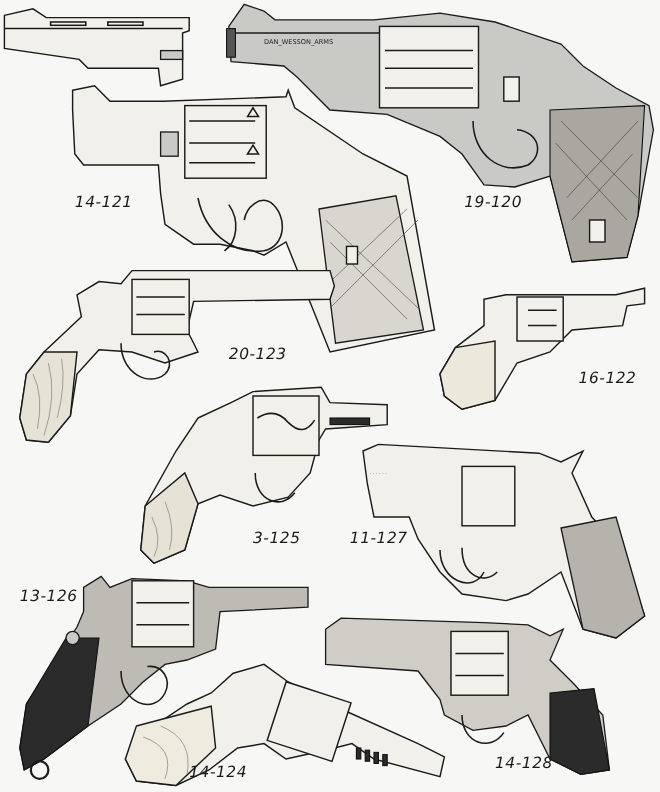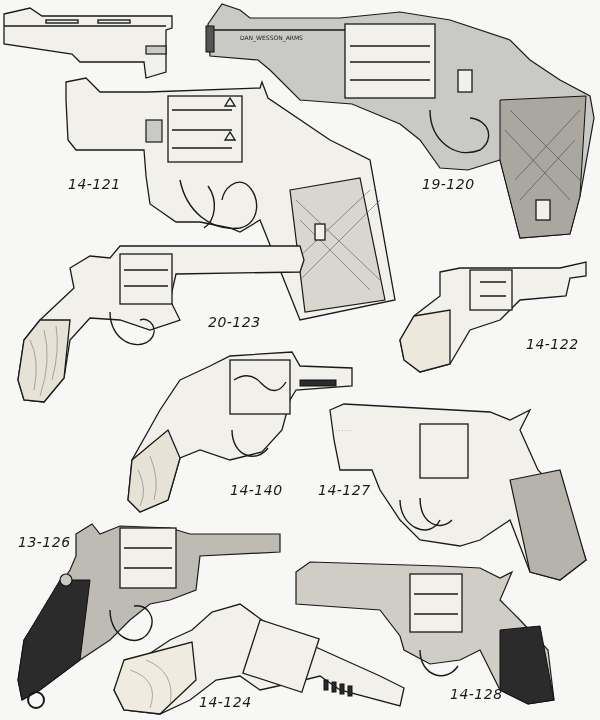--- a/index.html
+++ b/index.html
@@ -124,19 +124,19 @@
     <path class="fill-grey" d="M296,572 L310,562 L440,566 L480,568 L500,578 L512,572 L500,600 L520,620 L548,650 L554,700 L528,704 L500,690 L480,650 L460,660 L430,664 L404,650 L400,636 L380,610 L296,604 Z" style="fill:#cfcdc6"></path>
     <rect class="fill-light" x="410" y="574" width="52" height="58"></rect>
     <path class="ink" d="M414,594 L458,594 M414,614 L458,614"></path>
     <path class="fill-dark" d="M500,630 L540,626 L554,700 L528,704 L500,690 Z"></path>
     <path class="ink" d="M420,650 C420,676 446,684 458,666"></path>
   </g>
 </svg>
 
 <div class="label" style="left:52px;top:176px;margin-left:16px;">14-121</div>
 <div class="label" style="left:422px;top:176px;">19-120</div>
-<div class="label" style="left:526px;top:336px;">14-122</div>
+<div class="label" style="left:526px;top:336px;">16-122</div>
 <div class="label" style="left:208px;top:314px;">20-123</div>
-<div class="label" style="left:230px;top:482px;">14-140</div>
-<div class="label" style="left:318px;top:482px;">14-127</div>
+<div class="label" style="left:230px;top:482px;">3-125</div>
+<div class="label" style="left:318px;top:482px;">11-127</div>
 <div class="label" style="left:18px;top:534px;">13-126</div>
-<div class="label" style="left:172px;top:694px;margin-left:27px;">14-124</div>
+<div class="label" style="left:172px;top:694px;">14-124</div>
 <div class="label" style="left:450px;top:686px;">14-128</div>
 
 </body></html>

